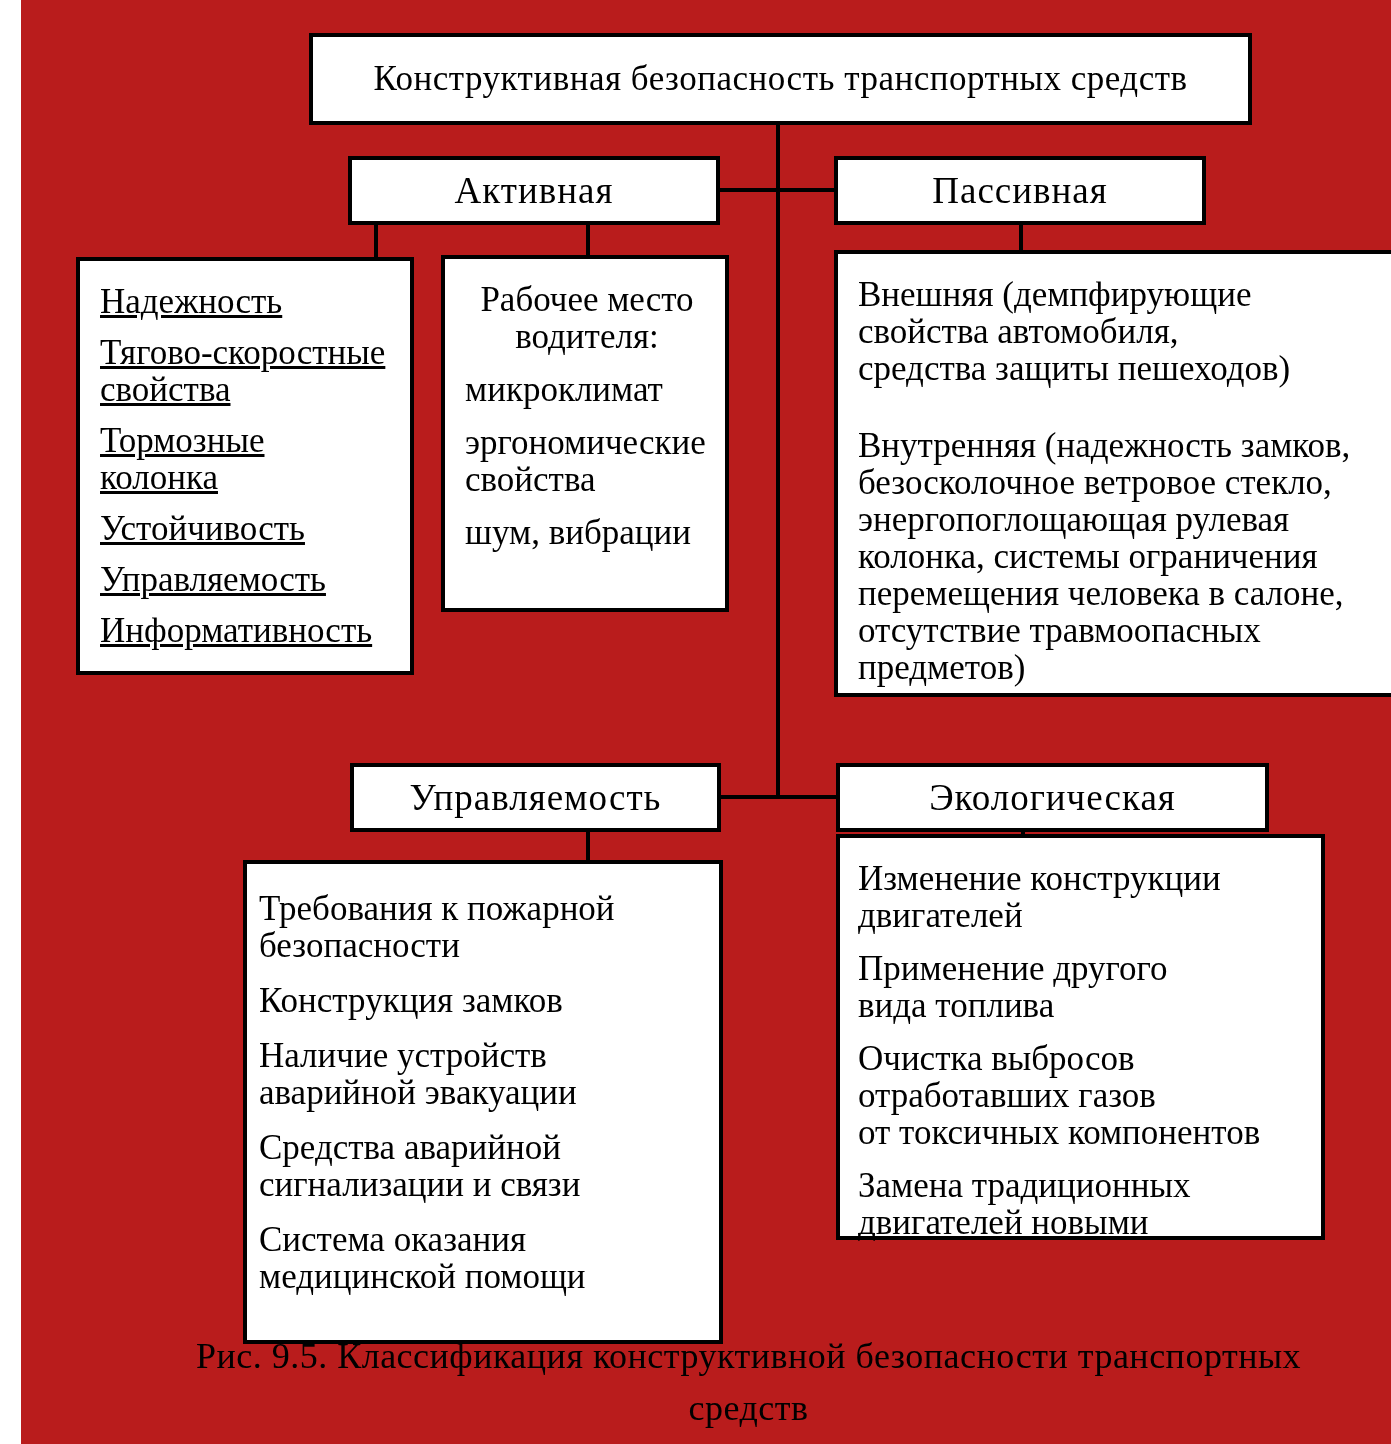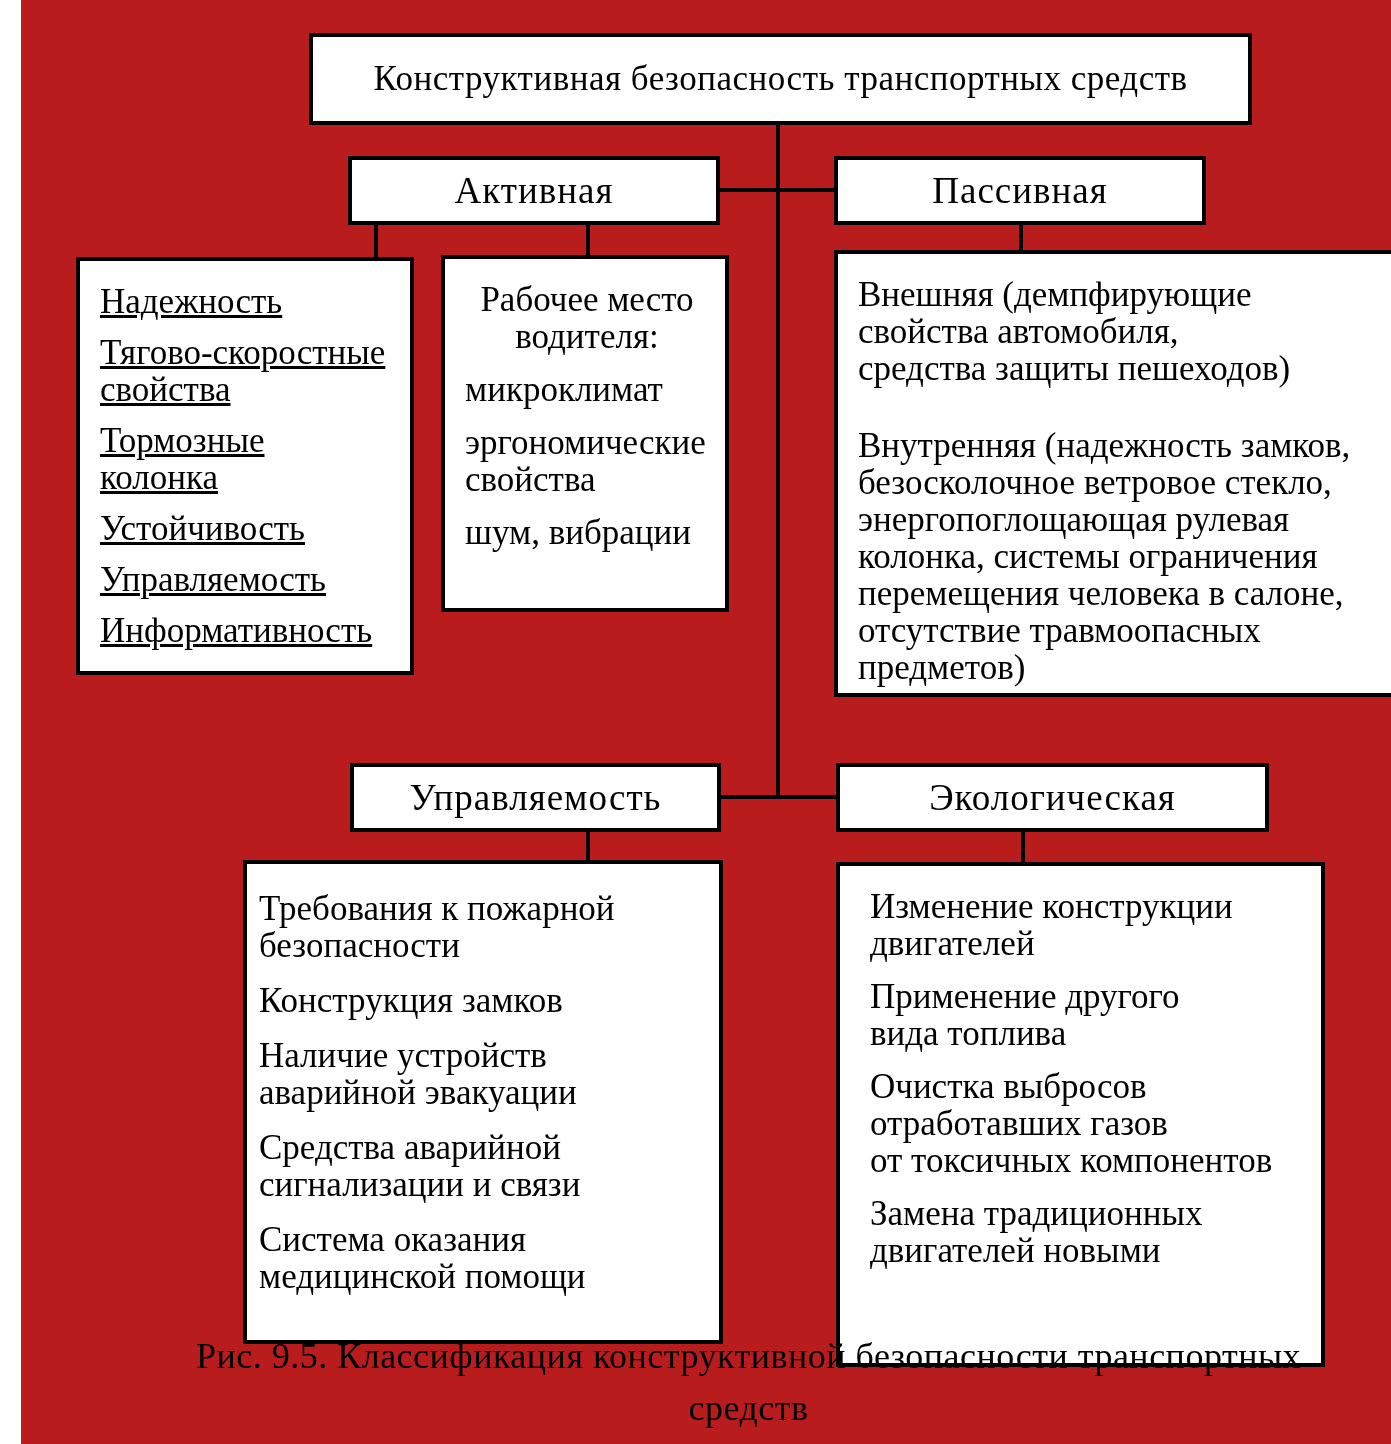--- a/index.html
+++ b/index.html
@@ -150,21 +150,21 @@
 безопасности</div>
     <div class="item">Конструкция замков</div>
     <div class="item">Наличие устройств
 аварийной эвакуации</div>
     <div class="item">Средства аварийной
 сигнализации и связи</div>
     <div class="item">Система оказания
 медицинской помощи</div>
   </div>
 
-  <div class="box content-box gap16" style="left:815px; top:862px; width:489px; height:505px; padding-left:30px;">
+  <div class="box content-box gap16" style="left:815px; top:834px; width:489px; height:406px; padding-left:18px;">
     <div class="item">Изменение конструкции
 двигателей</div>
     <div class="item">Применение другого
 вида топлива</div>
     <div class="item">Очистка выбросов
 отработавших газов
 от токсичных компонентов</div>
     <div class="item">Замена традиционных
 двигателей новыми</div>
   </div>

